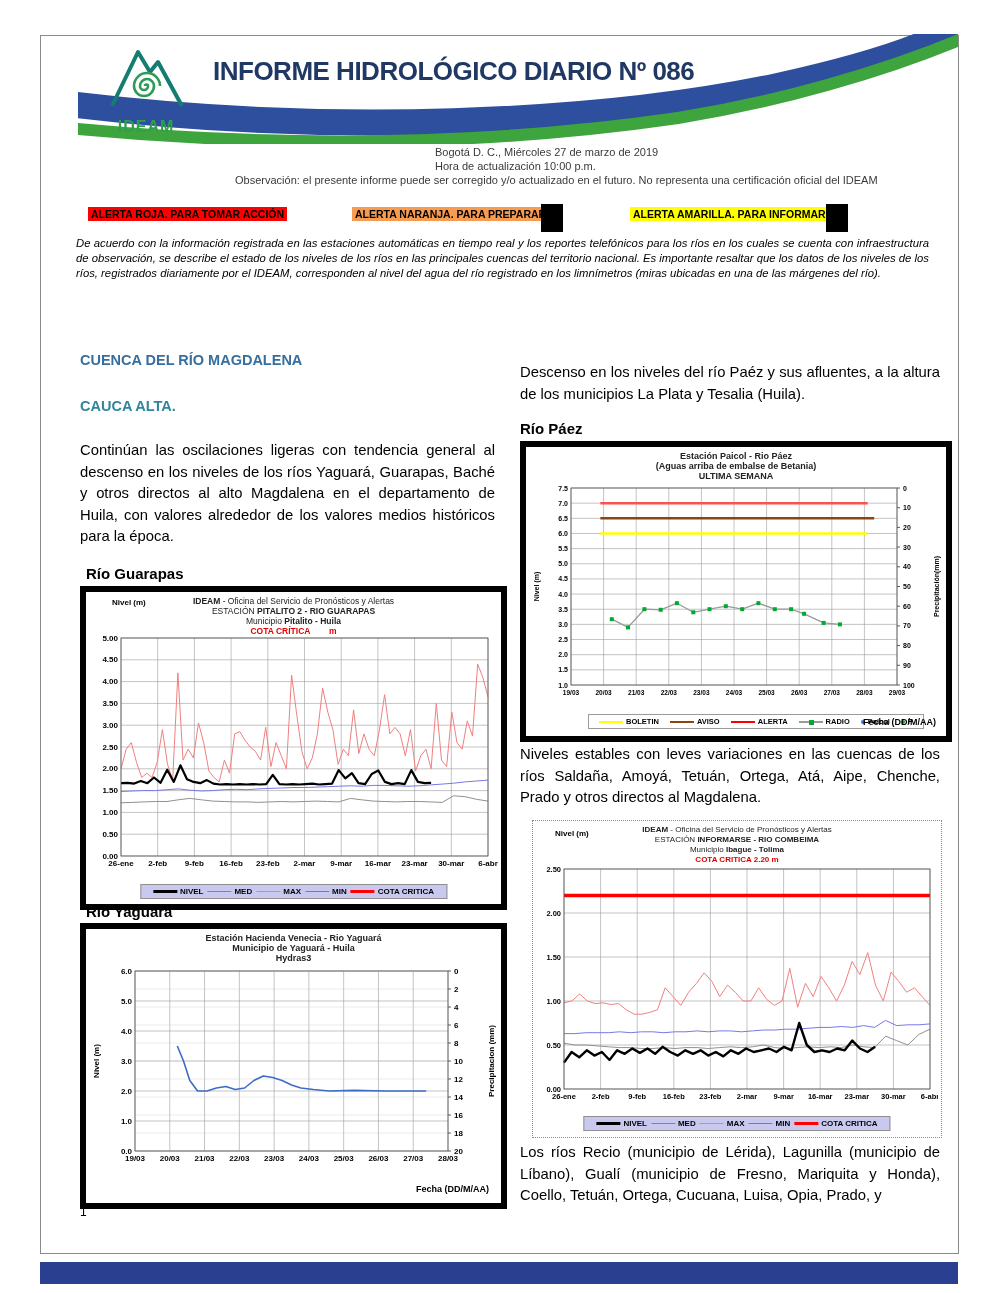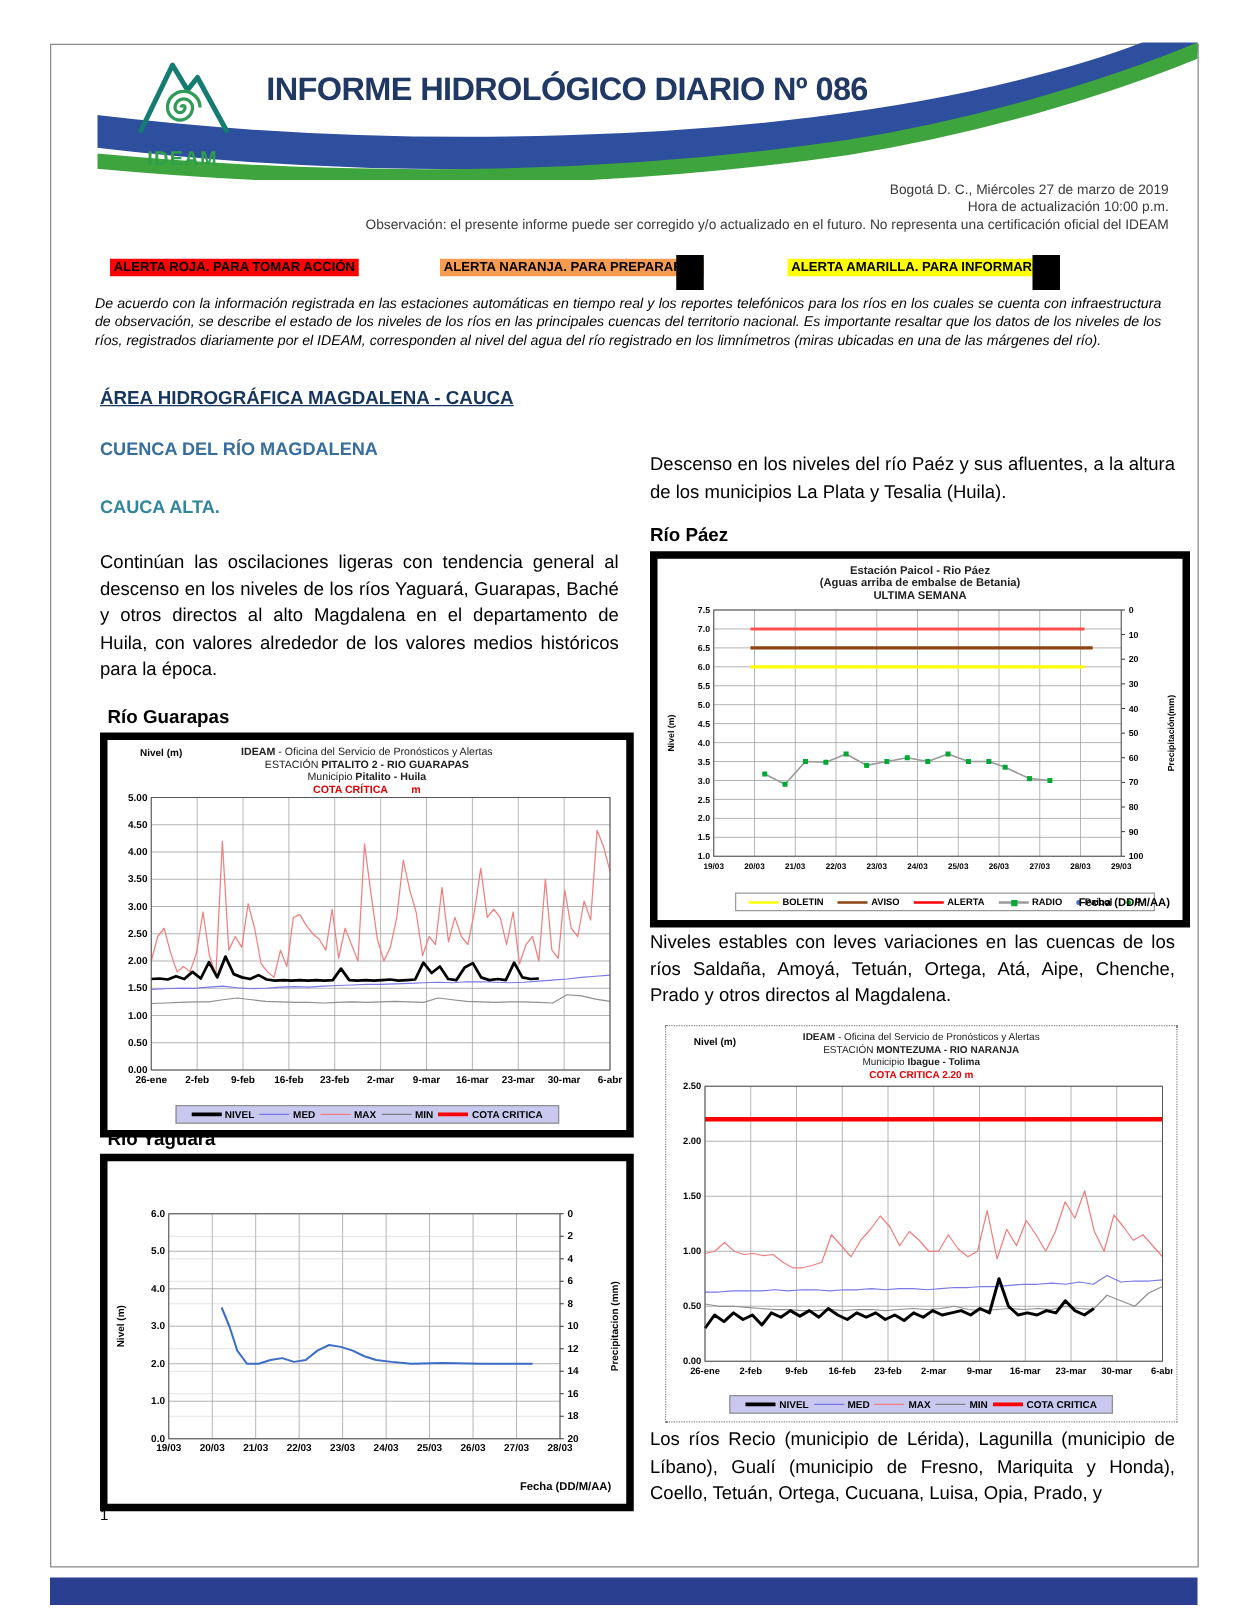--- a/index.html
+++ b/index.html
@@ -4,21 +4,21 @@
 <style>
   html,body{margin:0;padding:0;background:#fff;}
   .page{position:relative;width:1000px;height:1293px;background:#ffffff;overflow:hidden;
         font-family:"Liberation Sans",sans-serif;color:#000;}
   .abs{position:absolute;}
   .frame{left:40px;top:35px;width:917px;height:1217px;border:1px solid #8a8a8a;}
   .report-title{left:213px;top:56px;font-size:26px;font-weight:bold;color:#1F3864;letter-spacing:-0.5px;z-index:3;}
   .logo{left:104px;top:40px;z-index:3;}
   .logo-text{text-align:center;font-size:16px;font-weight:bold;color:#2FA04A;letter-spacing:1px;margin-top:-4px;}
   .swoosh{left:78px;top:34px;z-index:1;}
-  .meta{font-size:11px;color:#3a3a3a;text-align:right;}
+  .meta{font-size:11px;color:#3a3a3a;}
   .alert-label{font-size:10.5px;font-weight:bold;color:#000;padding:1px 3px;white-space:nowrap;}
   .bg-red{background:#FF0000;}
   .bg-orange{background:#F79B51;}
   .bg-yellow{background:#FFFF00;}
   .redact{background:#000;width:22px;height:28px;z-index:4;}
   .intro{left:76px;top:236px;width:853px;font-size:11.3px;font-style:italic;text-align:justify;line-height:15px;}
   .h-area{left:80px;top:310px;font-size:15px;font-weight:bold;color:#17365D;text-decoration:underline;}
   .h-cuenca{left:80px;top:352px;font-size:14.5px;font-weight:bold;color:#376E9E;}
   .h-alta{left:80px;top:398px;font-size:14.5px;font-weight:bold;color:#31859C;}
   .para{font-size:14.8px;line-height:21.5px;text-align:justify;}
@@ -70,21 +70,20 @@
   <div class="abs meta" style="left:235px;top:174px;width:700px;">Observación: el presente informe puede ser corregido y/o actualizado en el futuro. No representa una certificación oficial del IDEAM</div>
 
   <div class="abs alert-label bg-red" style="left:88px;top:207px;">ALERTA ROJA. PARA TOMAR ACCIÓN</div>
   <div class="abs alert-label bg-orange" style="left:352px;top:207px;">ALERTA NARANJA. PARA PREPARARSE</div>
   <div class="abs redact" style="left:541px;top:204px;"></div>
   <div class="abs alert-label bg-yellow" style="left:630px;top:207px;">ALERTA AMARILLA. PARA INFORMARSE</div>
   <div class="abs redact" style="left:826px;top:204px;"></div>
 
   <div class="abs intro">De acuerdo con la información registrada en las estaciones automáticas en tiempo real y los reportes telefónicos para los ríos en los cuales se cuenta con infraestructura de observación, se describe el estado de los niveles de los ríos en las principales cuencas del territorio nacional. Es importante resaltar que los datos de los niveles de los ríos, registrados diariamente por el IDEAM, corresponden al nivel del agua del río registrado en los limnímetros (miras ubicadas en una de las márgenes del río).</div>
 
-  <div class="abs h-area">ÁREA HIDROGRÁFICA MAGDALENA - CAUCA</div>
   <div class="abs h-cuenca">CUENCA DEL RÍO MAGDALENA</div>
   <div class="abs h-alta">CAUCA ALTA.</div>
 
   <div class="abs para" style="left:80px;top:440px;width:415px;">Continúan las oscilaciones ligeras con tendencia general al descenso en los niveles de los ríos Yaguará, Guarapas, Baché y otros directos al alto Magdalena en el departamento de Huila, con valores alrededor de los valores medios históricos para la época.</div>
 
   <div class="abs river-h" style="left:86px;top:565px;">Río Guarapas</div>
 
   <div class="abs chart-box" style="left:80px;top:586px;width:415px;height:312px;">
     <span class="nivel-lbl" style="left:26px;top:6px;">Nivel (m)</span>
     <div class="ct">
@@ -164,20 +163,25 @@
         <span class="lg-item">
           <span class="lg-line" style="border-top-color: rgb(255, 0, 0); border-top-width: 3px;"></span>
           <span>COTA CRITICA</span>
         </span>
       </div>
   </div>
 
   <div class="abs river-h" style="left:86px;top:903px;">Río Yaguará</div>
 
   <div class="abs chart-box" style="left:80px;top:923px;width:415px;height:274px;">
+    <div class="ct" style="font-weight:bold;font-size:9px;">
+      <div>Estación Hacienda  Venecia - Rio   Yaguará</div>
+      <div>Municipio de Yaguará - Huila</div>
+      <div>Hydras3</div>
+    </div>
     <svg id="svg-yaguara" style="position:absolute;left:1px;top:38px;" width="411" height="208">
         <line x1="48" y1="4" x2="48" y2="184" stroke="#ababab" stroke-width="0.7"></line>
         <text x="48" y="194" font-size="8" font-weight="bold" text-anchor="middle">19/03</text>
         <line x1="82.77777777777777" y1="4" x2="82.77777777777777" y2="184" stroke="#ababab" stroke-width="0.7"></line>
         <text x="82.77777777777777" y="194" font-size="8" font-weight="bold" text-anchor="middle">20/03</text>
         <line x1="117.55555555555556" y1="4" x2="117.55555555555556" y2="184" stroke="#ababab" stroke-width="0.7"></line>
         <text x="117.55555555555556" y="194" font-size="8" font-weight="bold" text-anchor="middle">21/03</text>
         <line x1="152.33333333333331" y1="4" x2="152.33333333333331" y2="184" stroke="#ababab" stroke-width="0.7"></line>
         <text x="152.33333333333331" y="194" font-size="8" font-weight="bold" text-anchor="middle">22/03</text>
         <line x1="187.11111111111111" y1="4" x2="187.11111111111111" y2="184" stroke="#ababab" stroke-width="0.7"></line>
@@ -383,21 +387,21 @@
       </div>
     <div class="fecha-lbl" style="right:10px;bottom:9px;">Fecha  (DD/M/AA)</div>
   </div>
 
   <div class="abs para" style="left:520px;top:744px;width:420px;">Niveles estables con leves variaciones en las cuencas de los ríos Saldaña, Amoyá, Tetuán, Ortega, Atá, Aipe, Chenche, Prado y otros directos al Magdalena.</div>
 
   <div class="abs chart-box dotted" style="left:532px;top:820px;width:408px;height:316px;">
     <span class="nivel-lbl" style="left:22px;top:8px;">Nivel (m)</span>
     <div class="ct" style="font-size:8px;">
       <div><span class="ct-bold">IDEAM</span><span> - Oficina del Servicio de Pronósticos y Alertas</span></div>
-      <div><span>ESTACIÓN </span><span class="ct-bold">MONTEZUMA  - RIO NARANJA</span></div>
+      <div><span>ESTACIÓN </span><span class="ct-bold">INFORMARSE  - RIO COMBEIMA</span></div>
       <div><span>Municipio </span><span class="ct-bold">Ibague - Tolima</span></div>
       <div><span class="red">COTA CRITICA 2.20 m</span></div>
     </div>
     <svg id="svg-combeima" style="position:absolute;left:1px;top:44px;" width="404" height="246">
         <line x1="30" y1="4" x2="30" y2="224" stroke="#ababab" stroke-width="0.7"></line>
         <text x="30" y="234" font-size="7.5" font-weight="bold" text-anchor="middle">26-ene</text>
         <line x1="66.6" y1="4" x2="66.6" y2="224" stroke="#ababab" stroke-width="0.7"></line>
         <text x="66.6" y="234" font-size="7.5" font-weight="bold" text-anchor="middle">2-feb</text>
         <line x1="103.2" y1="4" x2="103.2" y2="224" stroke="#ababab" stroke-width="0.7"></line>
         <text x="103.2" y="234" font-size="7.5" font-weight="bold" text-anchor="middle">9-feb</text>

